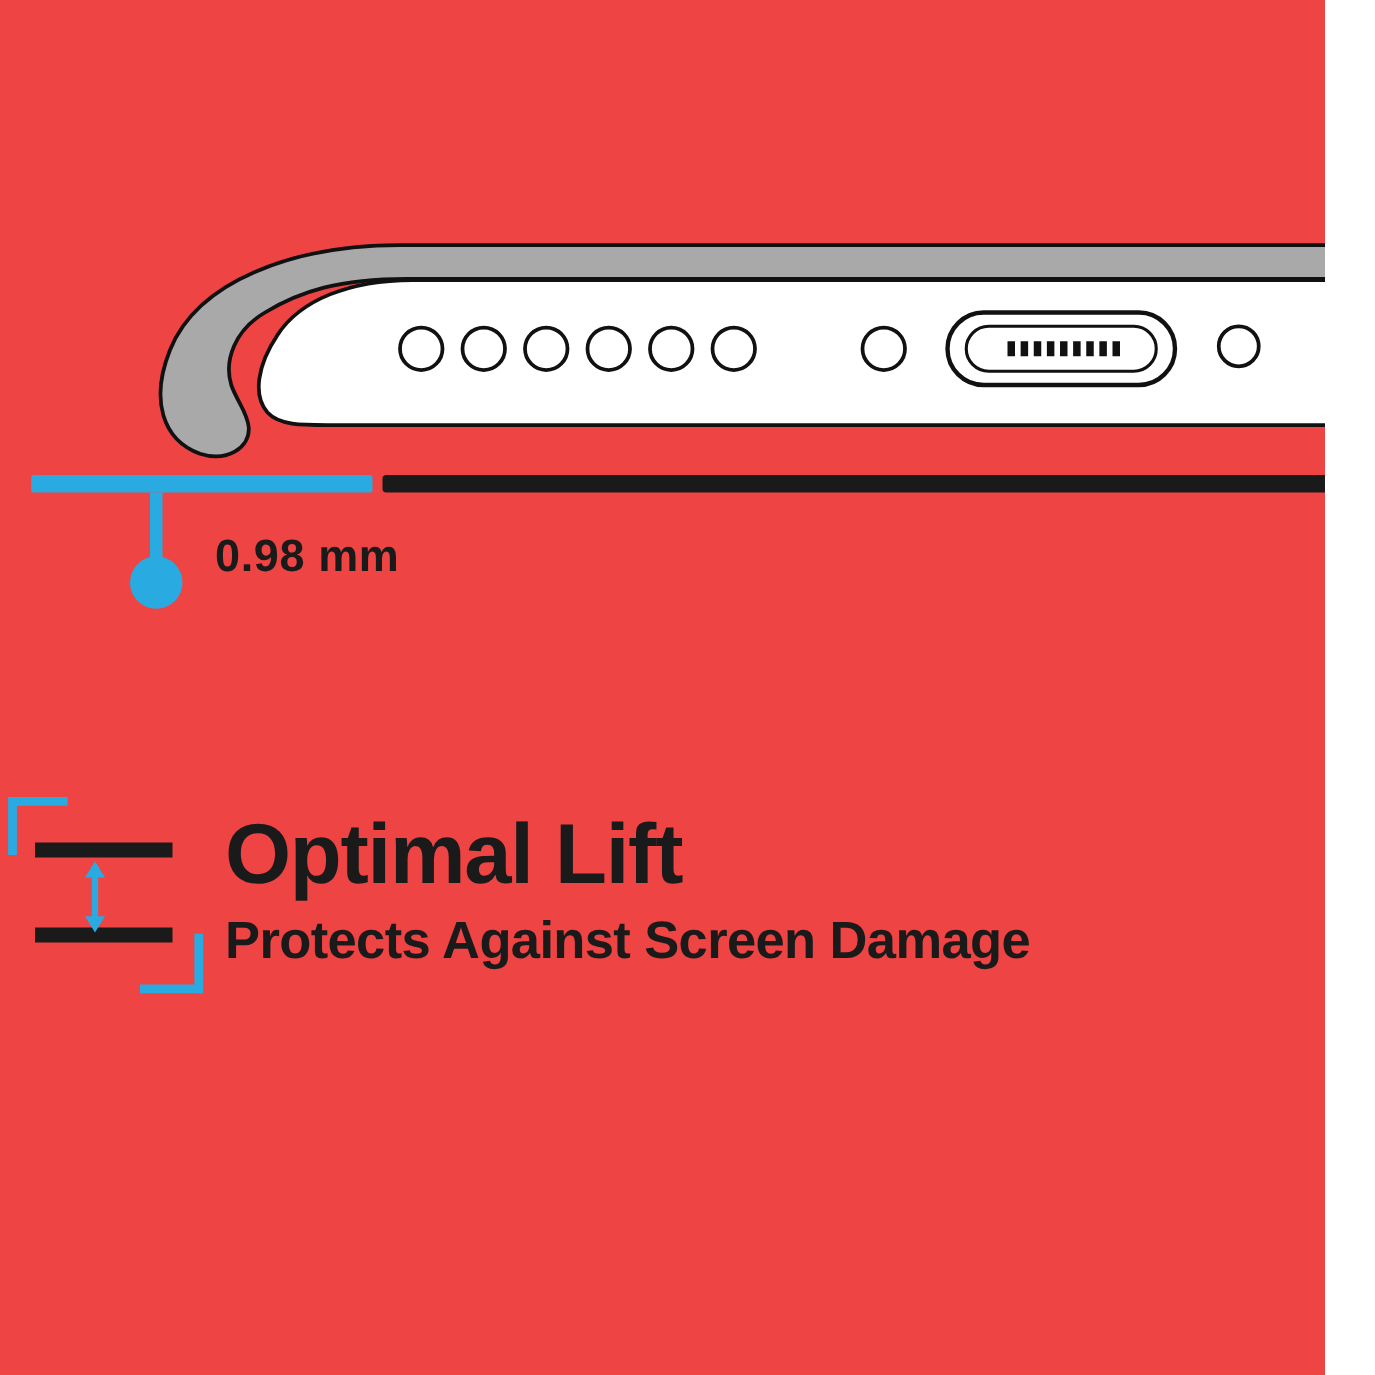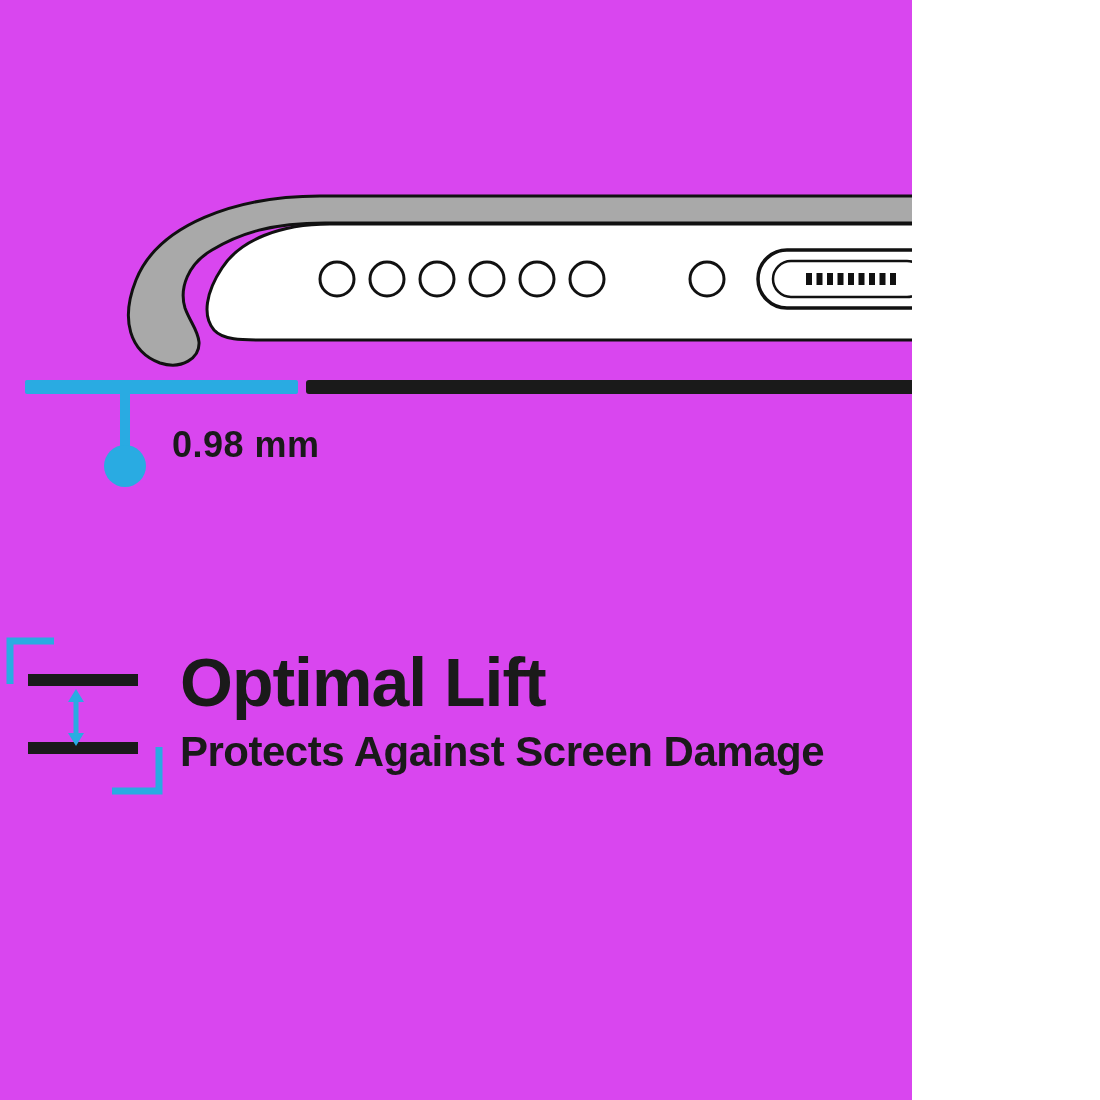--- a/index.html
+++ b/index.html
@@ -2,23 +2,23 @@
 <html><head>
 <meta charset="utf-8">
 <style>
   html, body {
     margin: 0;
     padding: 0;
     background: #ffffff;
   }
   .canvas {
     position: relative;
-    width: 912px;
+    width: 1060px;
     height: 1100px;
-    background: #d946ef;
+    background: #ef4444;
     overflow: hidden;
     font-family: "Liberation Sans", "DejaVu Sans", sans-serif;
   }
   svg {
     display: block;
   }
   text {
     font-family: "Liberation Sans", "DejaVu Sans", sans-serif;
     fill: #1a1a1a;
   }

